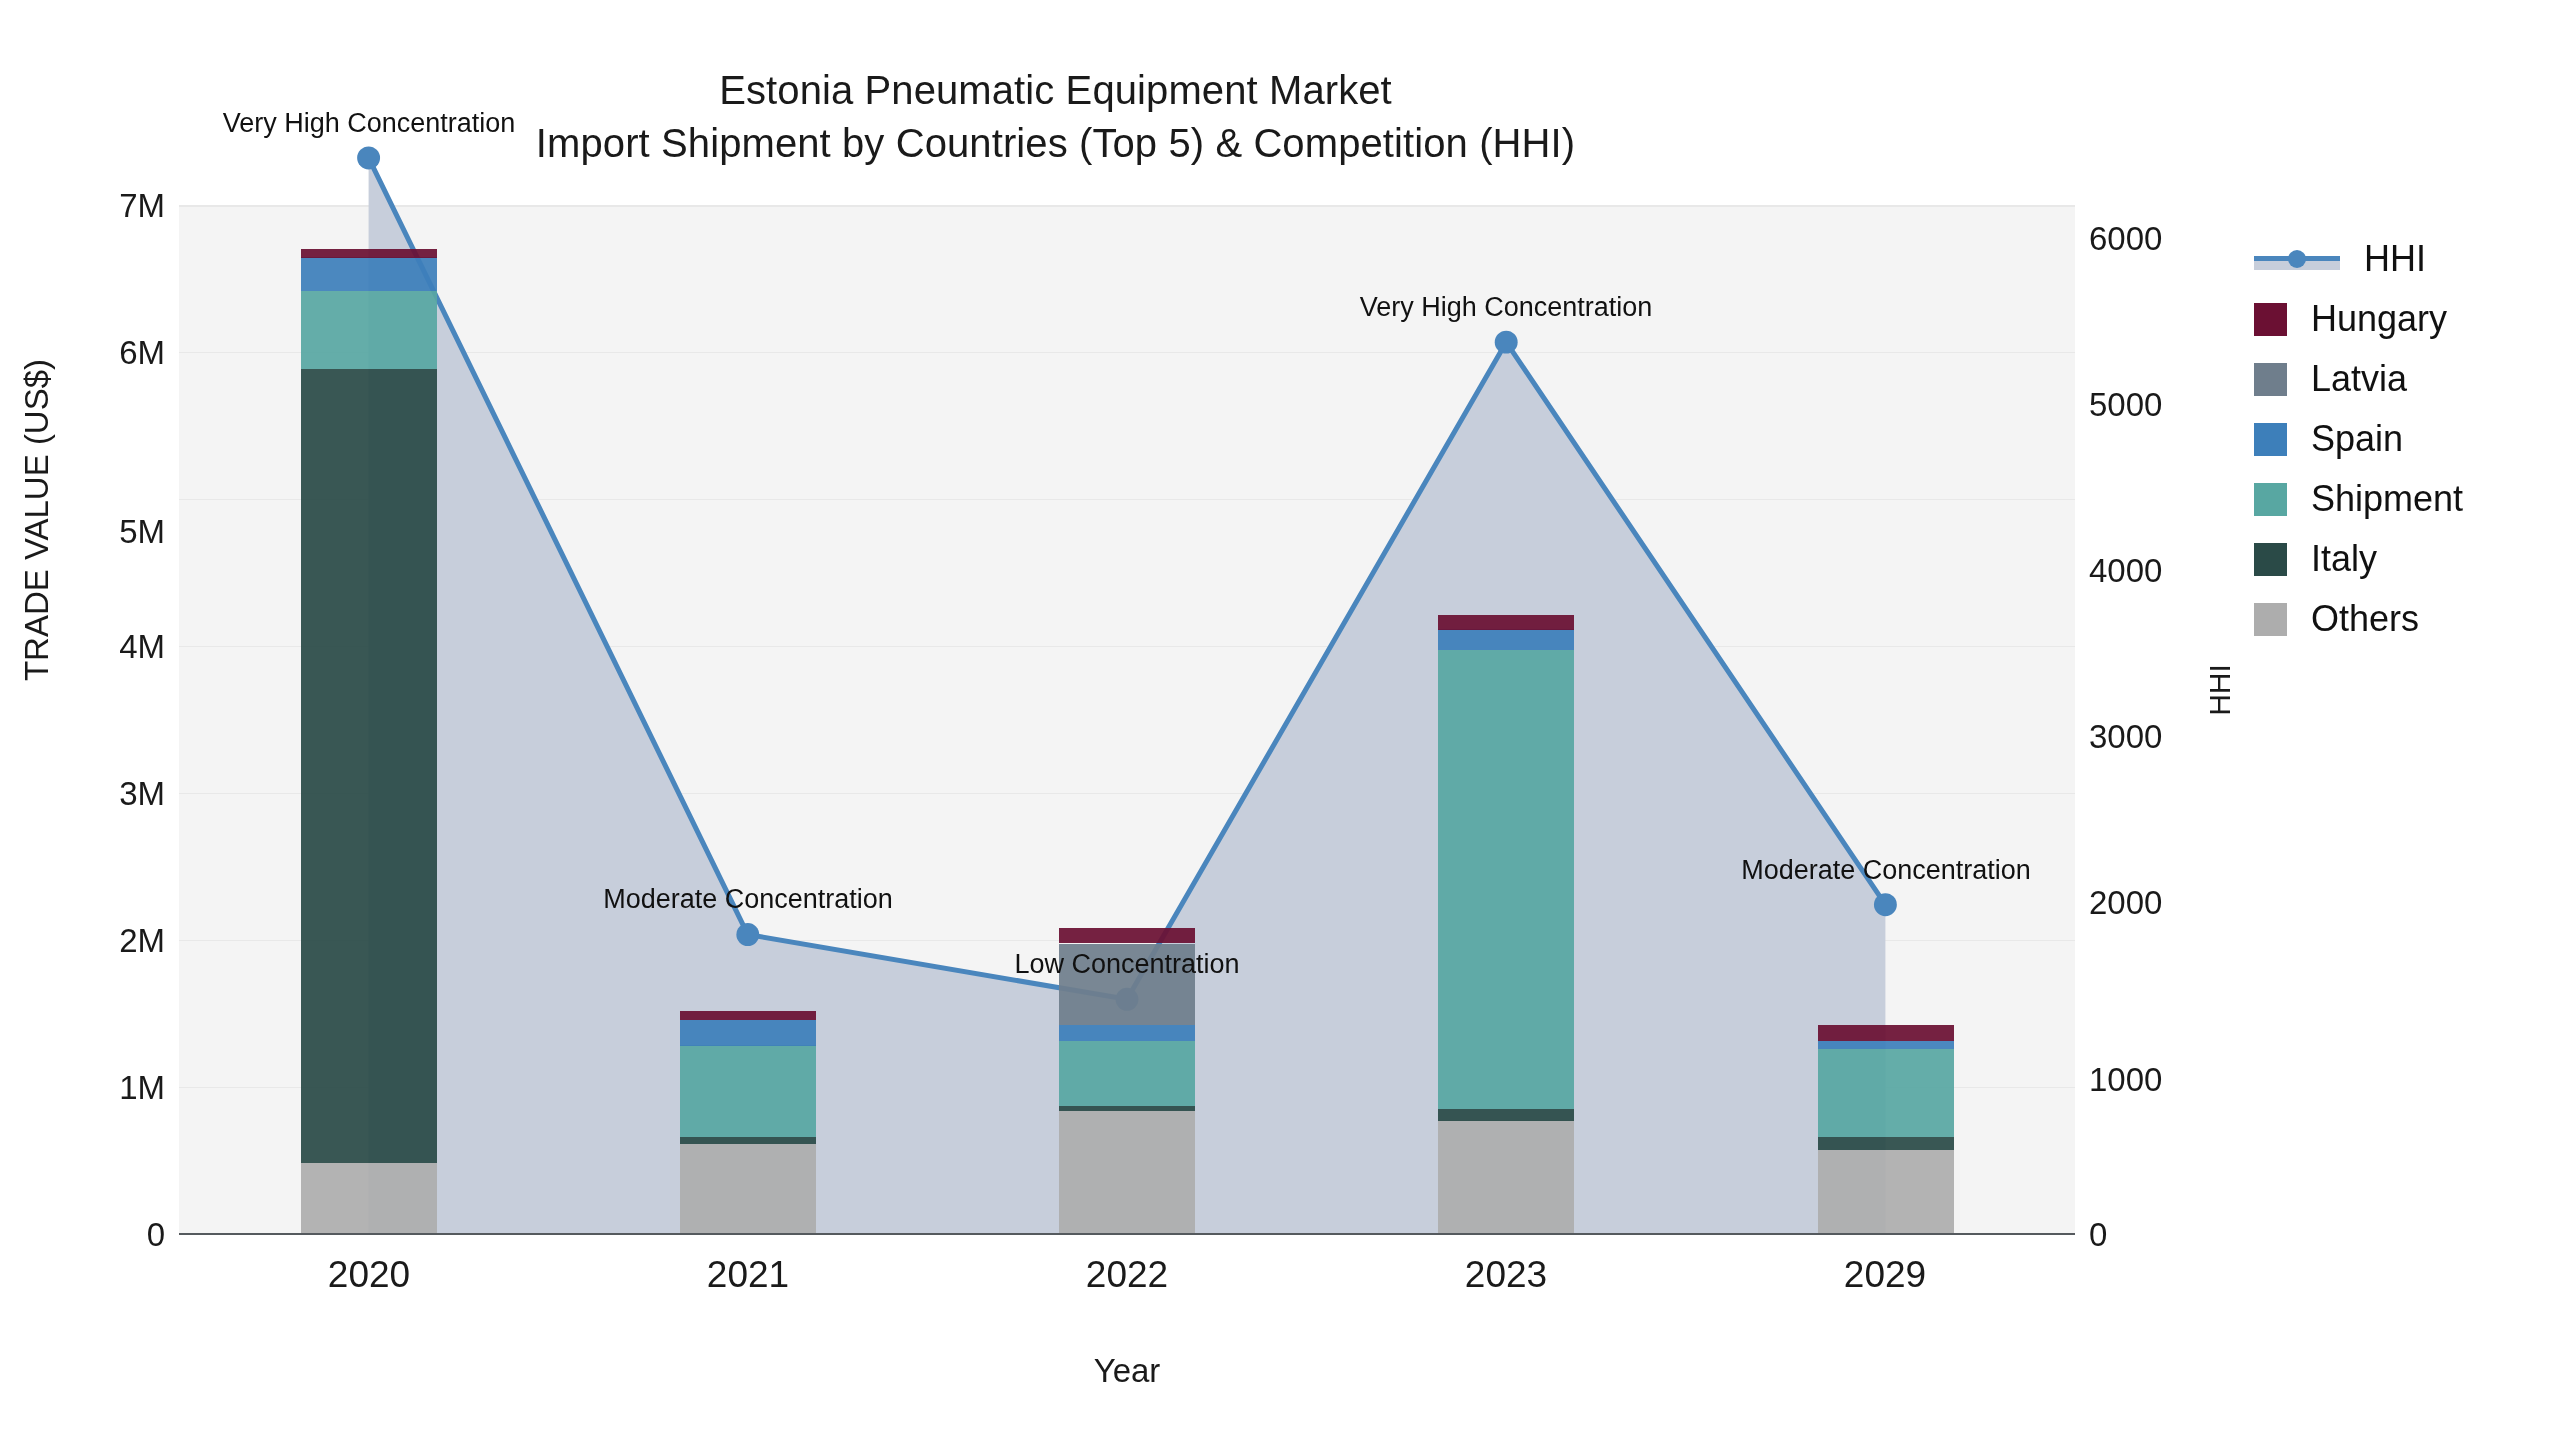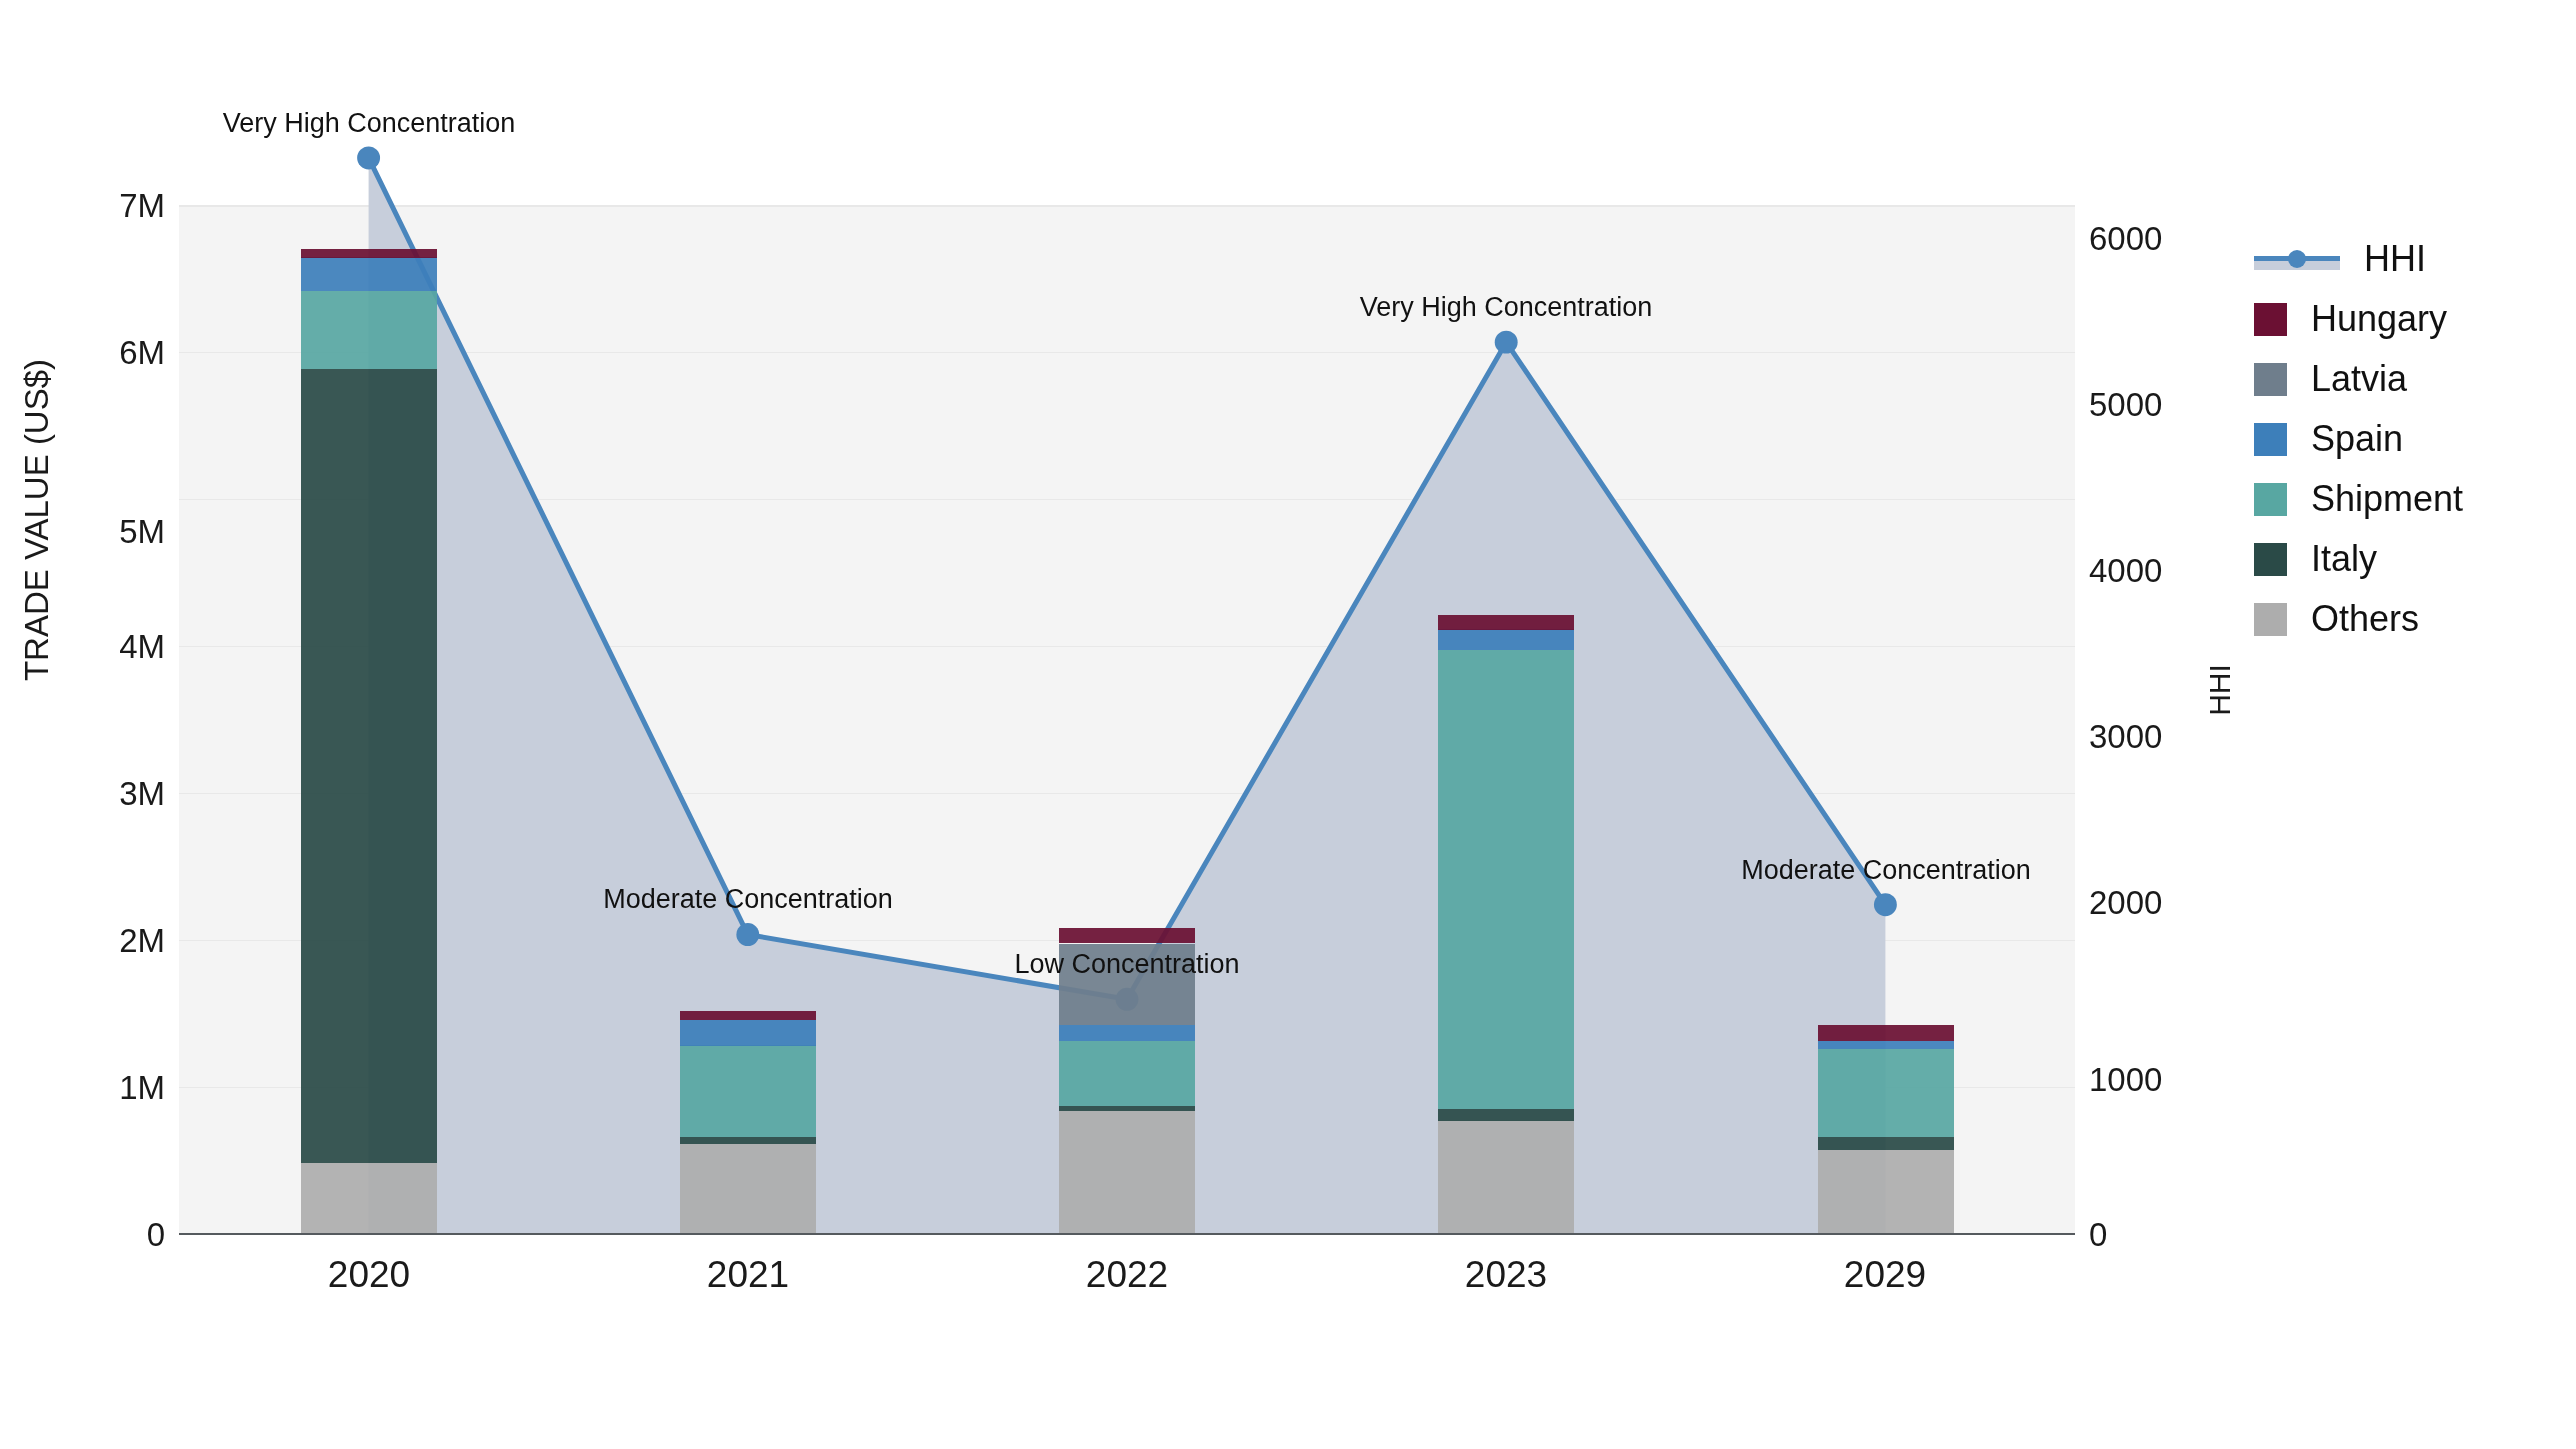--- a/index.html
+++ b/index.html
@@ -85,20 +85,24 @@
     position:absolute;left:50%;top:50%;width:18.6px;height:18.6px;margin:-9.3px 0 0 -9.3px;
     border-radius:50%;background:#4a86bd;
   }
   .legend-label{font-size:36px;color:#111;line-height:1;white-space:nowrap;}
 </style>
 </head>
 <body>
 
 <div id="root">
 
+  <div class="title-block">
+    <div class="title-line">Estonia Pneumatic Equipment Market</div>
+    <div class="title-line">Import Shipment by Countries (Top 5) &amp; Competition (HHI)</div>
+  </div>
 
   <div id="plot">
     <div id="plotinner">
       <div id="gridlines">
           <div class="gridline" style="top: 1028px; background: rgb(232, 232, 232);"></div>
           <div class="gridline" style="top: 881px; background: rgb(232, 232, 232);"></div>
           <div class="gridline" style="top: 734px; background: rgb(232, 232, 232);"></div>
           <div class="gridline" style="top: 587px; background: rgb(232, 232, 232);"></div>
           <div class="gridline" style="top: 440px; background: rgb(232, 232, 232);"></div>
           <div class="gridline" style="top: 293px; background: rgb(232, 232, 232);"></div>
@@ -178,20 +182,21 @@
   <div id="xticks">
       <div class="xtick" style="left: 369px;">2020</div>
       <div class="xtick" style="left: 748px;">2021</div>
       <div class="xtick" style="left: 1127px;">2022</div>
       <div class="xtick" style="left: 1506px;">2023</div>
       <div class="xtick" style="left: 1885px;">2029</div>
     </div>
 
   <div class="ylabel-left">TRADE VALUE (US$)</div>
   <div class="ylabel-right">HHI</div>
+  <div class="xlabel">Year</div>
 
   <div id="legend">
       <div class="legend-row">
         <div class="legend-line">
           <div class="lfill" style="background: rgb(199, 206, 219);"></div>
           <div class="lstroke" style="background: rgb(74, 134, 189);"></div>
           <div class="ldot" style="background: rgb(74, 134, 189);"></div>
         </div>
         <div class="legend-label">HHI</div>
       </div>

